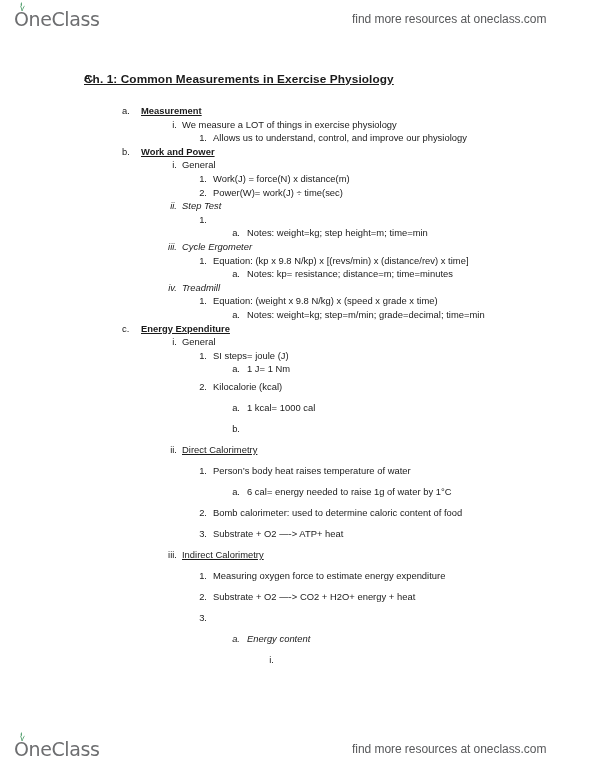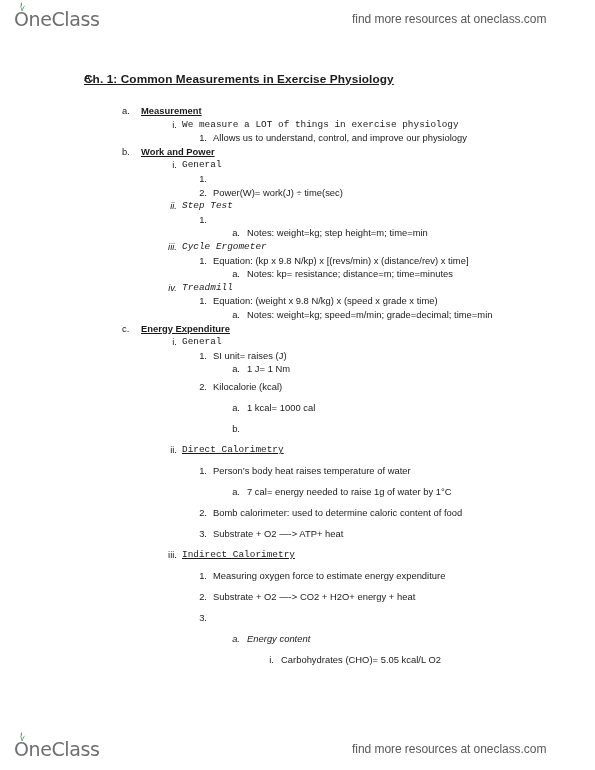--- a/index.html
+++ b/index.html
@@ -105,21 +105,21 @@
   .body-txt { position: absolute; }
 
   .u { text-decoration: underline; }
   .it { font-style: italic; }
 
   
   .lvl-a .marker { left: 122px; }
   .lvl-a .body-txt { left: 141px; font-weight: bold; }
 
   .lvl-i .marker { left: 163px; width: 14px; text-align: right; }
-  .lvl-i .body-txt { left: 182px; font-family: Liberation Mono, monospace; }
+  .lvl-i .body-txt { left: 182px; }
 
   .lvl-1 .marker { left: 194px; width: 13px; text-align: right; }
   .lvl-1 .body-txt { left: 213px; }
 
   .lvl-aa .marker { left: 228px; width: 12px; text-align: right; }
   .lvl-aa .body-txt { left: 247px; }
 
   .lvl-ii .marker { left: 262px; width: 12px; text-align: right; }
   .lvl-ii .body-txt { left: 281px; }
 </style>
@@ -160,20 +160,21 @@
       <div class="row lvl-a">
         <span class="marker">b.</span>
         <span class="body-txt u">Work and Power</span>
       </div>
       <div class="row lvl-i">
         <span class="marker">i.</span>
         <span class="body-txt">General</span>
       </div>
       <div class="row lvl-1">
         <span class="marker">1.</span>
+        <span class="body-txt">Work(J) = force(N) x distance(m)</span>
       </div>
       <div class="row lvl-1">
         <span class="marker">2.</span>
         <span class="body-txt">Power(W)= work(J) ÷ time(sec)</span>
       </div>
       <div class="row lvl-i">
         <span class="marker it">ii.</span>
         <span class="body-txt it">Step Test</span>
       </div>
       <div class="row lvl-1">
@@ -198,33 +199,33 @@
       <div class="row lvl-i">
         <span class="marker it">iv.</span>
         <span class="body-txt it">Treadmill</span>
       </div>
       <div class="row lvl-1">
         <span class="marker">1.</span>
         <span class="body-txt">Equation: (weight x 9.8 N/kg) x (speed x grade x time)</span>
       </div>
       <div class="row lvl-aa">
         <span class="marker">a.</span>
-        <span class="body-txt">Notes: weight=kg; speed=m/min; grade=decimal; time=min</span>
+        <span class="body-txt">Notes: weight=kg; step=m/min; grade=decimal; time=min</span>
       </div>
       <div class="row lvl-a">
         <span class="marker">c.</span>
         <span class="body-txt u">Energy Expenditure</span>
       </div>
       <div class="row lvl-i">
         <span class="marker">i.</span>
         <span class="body-txt">General</span>
       </div>
       <div class="row lvl-1">
         <span class="marker">1.</span>
-        <span class="body-txt">SI unit= raises (J)</span>
+        <span class="body-txt">SI steps= joule (J)</span>
       </div>
       <div class="row lvl-aa">
         <span class="marker">a.</span>
         <span class="body-txt">1 J= 1 Nm</span>
       </div>
       <div class="row lvl-1 loose">
         <span class="marker">2.</span>
         <span class="body-txt">Kilocalorie (kcal)</span>
       </div>
       <div class="row lvl-aa loose">
@@ -237,21 +238,21 @@
       <div class="row lvl-i loose">
         <span class="marker">ii.</span>
         <span class="body-txt u">Direct Calorimetry</span>
       </div>
       <div class="row lvl-1 loose">
         <span class="marker">1.</span>
         <span class="body-txt">Person’s body heat raises temperature of water</span>
       </div>
       <div class="row lvl-aa loose">
         <span class="marker">a.</span>
-        <span class="body-txt">7 cal= energy needed to raise 1g of water by 1°C</span>
+        <span class="body-txt">6 cal= energy needed to raise 1g of water by 1°C</span>
       </div>
       <div class="row lvl-1 loose">
         <span class="marker">2.</span>
         <span class="body-txt">Bomb calorimeter: used to determine caloric content of food</span>
       </div>
       <div class="row lvl-1 loose">
         <span class="marker">3.</span>
         <span class="body-txt">Substrate + O2 —-&gt; ATP+ heat</span>
       </div>
       <div class="row lvl-i loose">
@@ -268,21 +269,20 @@
       </div>
       <div class="row lvl-1 loose">
         <span class="marker">3.</span>
       </div>
       <div class="row lvl-aa loose">
         <span class="marker it">a.</span>
         <span class="body-txt it">Energy content</span>
       </div>
       <div class="row lvl-ii loose">
         <span class="marker">i.</span>
-        <span class="body-txt">Carbohydrates (CHO)= 5.05 kcal/L O2</span>
       </div>
     </div>
 
 </div>
 
 <div class="brand-bar" id="footer-bar">
   <div class="logo">
     <span class="logo-text">OneClass</span>
     <svg class="leaf" viewBox="0 0 10 9">
       <path d="M5 9 C5 6 4.4 4.2 3 3.2 C3.6 5 4.3 6.6 4.6 9 Z" fill="#2e8b4f"></path>

